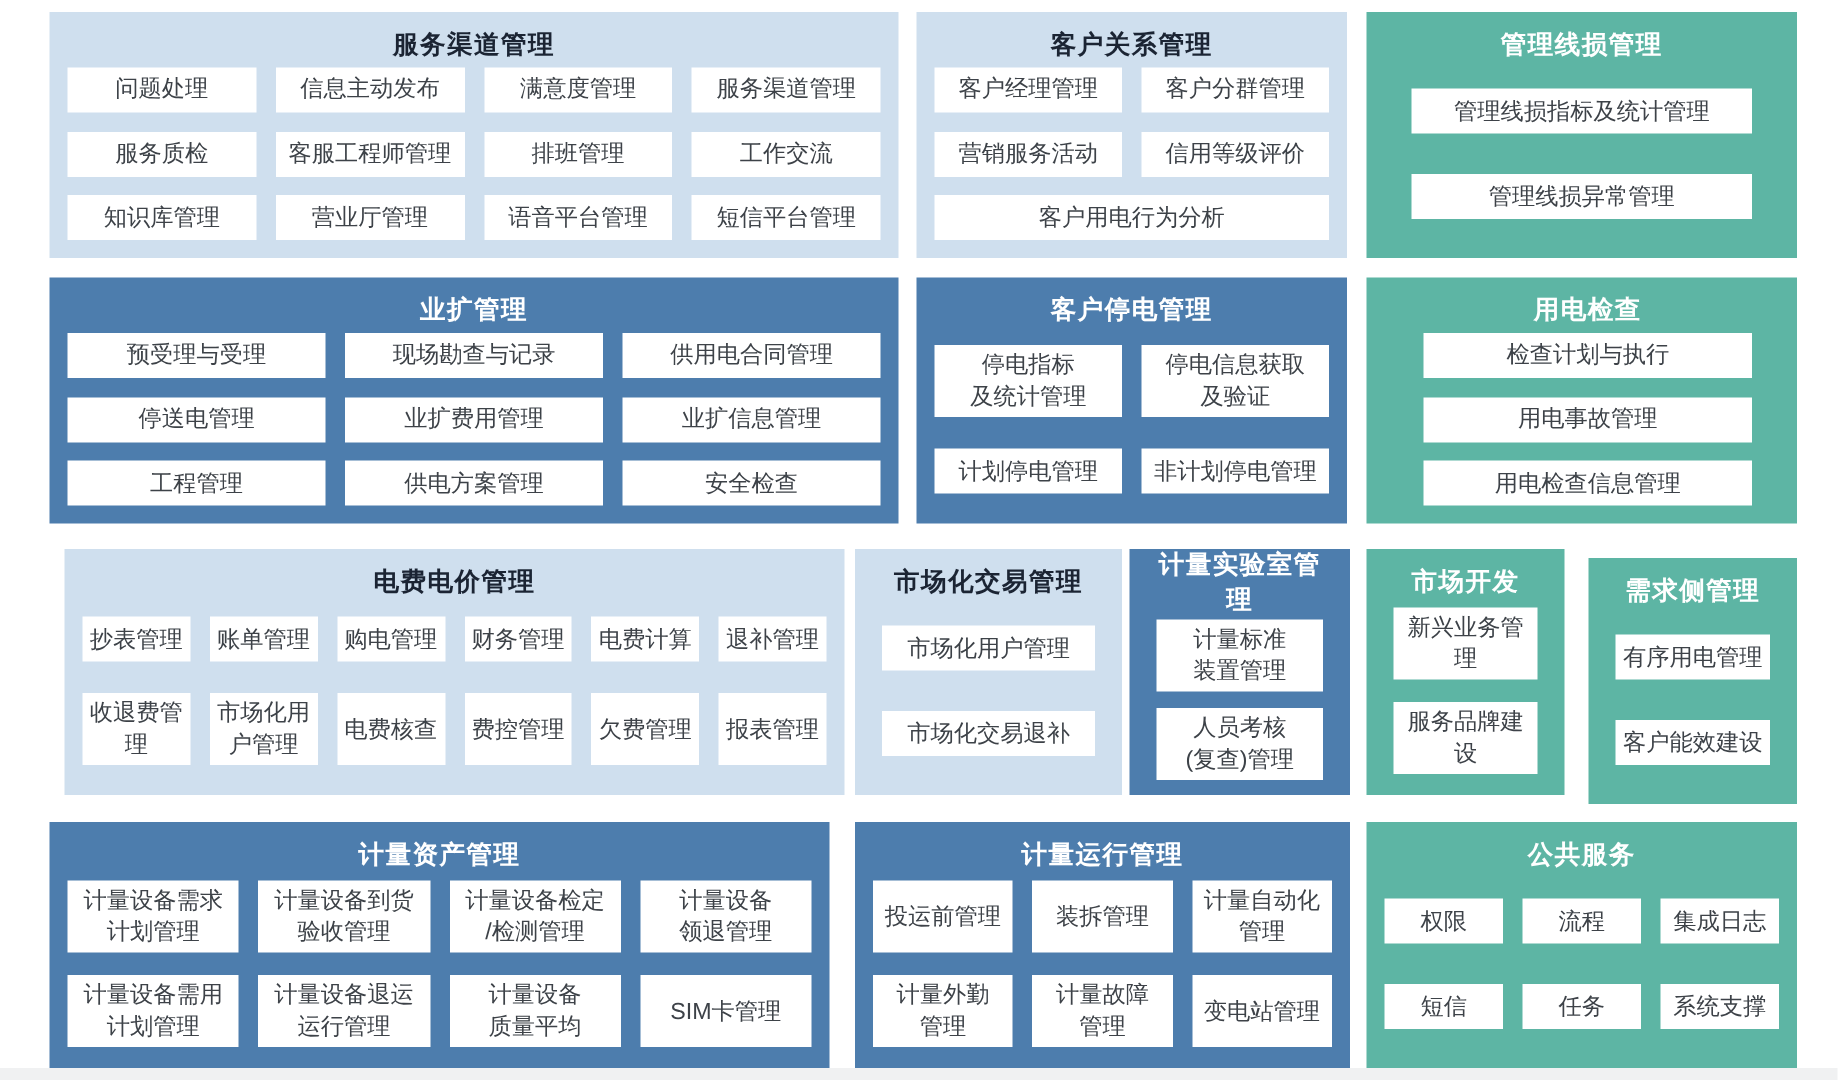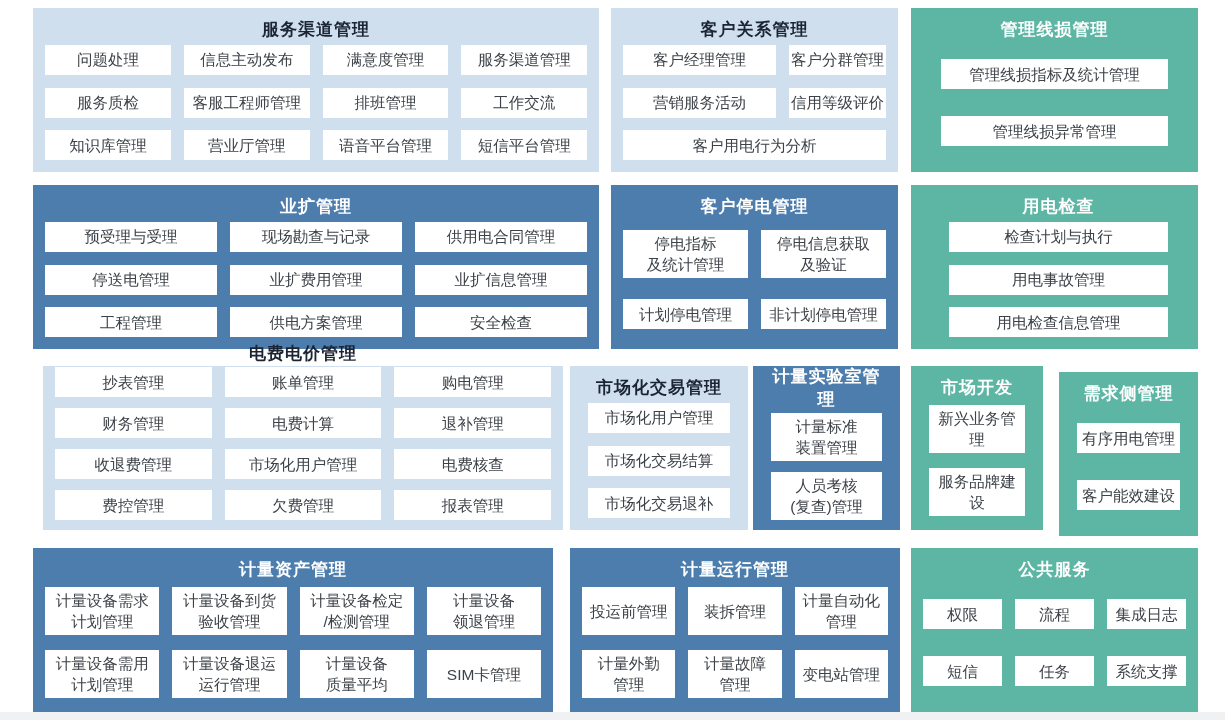--- a/index.html
+++ b/index.html
@@ -100,21 +100,21 @@
           <div class="item">排班管理</div>
           <div class="item">工作交流</div>
           <div class="item">知识库管理</div>
           <div class="item">营业厅管理</div>
           <div class="item">语音平台管理</div>
           <div class="item">短信平台管理</div>
         </div>
       </section>
       <section class="panel theme-light pos-customer-relation">
         <h2 class="panel-title">客户关系管理</h2>
-        <div class="items" style="grid-template-columns: repeat(1, 1fr);">
+        <div class="items" style="grid-template-columns: repeat(2, 1fr);">
           <div class="item">客户经理管理</div>
           <div class="item">客户分群管理</div>
           <div class="item">营销服务活动</div>
           <div class="item">信用等级评价</div>
           <div class="item" style="grid-column: span 2;">客户用电行为分析</div>
         </div>
       </section>
       <section class="panel theme-teal pos-line-loss inset">
         <h2 class="panel-title">管理线损管理</h2>
         <div class="items" style="grid-template-columns: repeat(1, 1fr);">
@@ -150,40 +150,39 @@
       <section class="panel theme-teal pos-power-inspection inset">
         <h2 class="panel-title">用电检查</h2>
         <div class="items" style="grid-template-columns: repeat(1, 1fr);">
           <div class="item">检查计划与执行</div>
           <div class="item">用电事故管理</div>
           <div class="item">用电检查信息管理</div>
         </div>
       </section>
       <section class="panel theme-light pos-billing-pricing">
         <h2 class="panel-title">电费电价管理</h2>
-        <div class="items" style="grid-template-columns: repeat(3, 1fr);">
+        <div class="items" style="grid-template-columns: repeat(6, 1fr);">
           <div class="item">抄表管理</div>
           <div class="item">账单管理</div>
           <div class="item">购电管理</div>
           <div class="item">财务管理</div>
           <div class="item">电费计算</div>
           <div class="item">退补管理</div>
           <div class="item">收退费管理</div>
           <div class="item">市场化用户管理</div>
           <div class="item">电费核查</div>
           <div class="item">费控管理</div>
           <div class="item">欠费管理</div>
           <div class="item">报表管理</div>
         </div>
       </section>
       <section class="panel theme-light pos-market-trade inset-sm">
         <h2 class="panel-title">市场化交易管理</h2>
         <div class="items" style="grid-template-columns: repeat(1, 1fr);">
           <div class="item">市场化用户管理</div>
-          <div class="item">市场化交易结算</div>
           <div class="item">市场化交易退补</div>
         </div>
       </section>
       <section class="panel theme-blue pos-metering-lab inset-sm">
         <h2 class="panel-title">计量实验室管理</h2>
         <div class="items" style="grid-template-columns: repeat(1, 1fr);">
           <div class="item">计量标准
 装置管理</div>
           <div class="item">人员考核
 (复查)管理</div>

